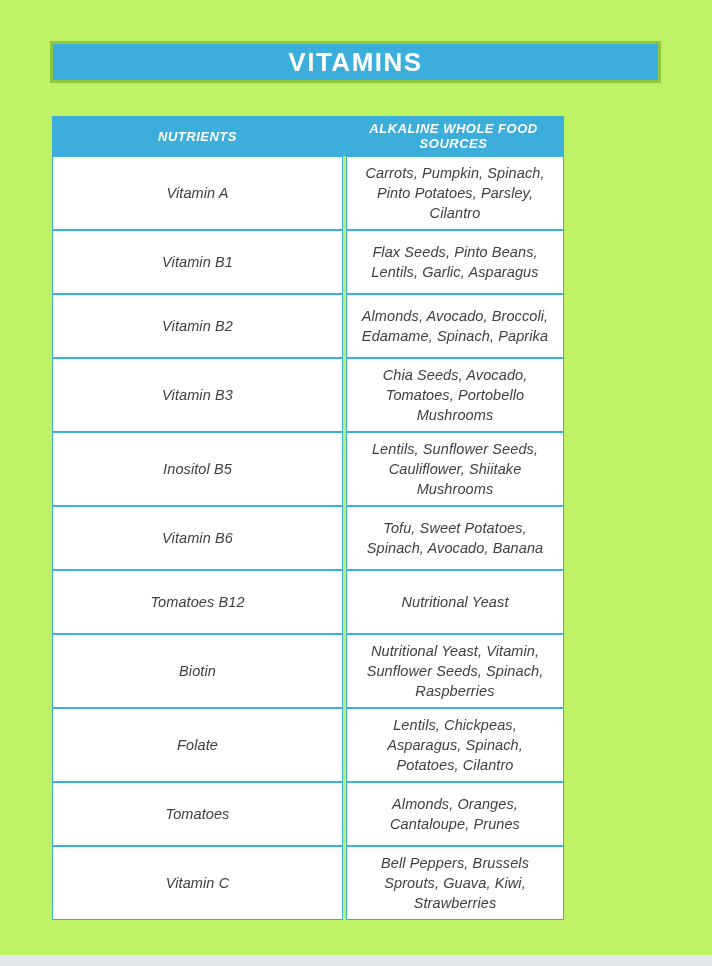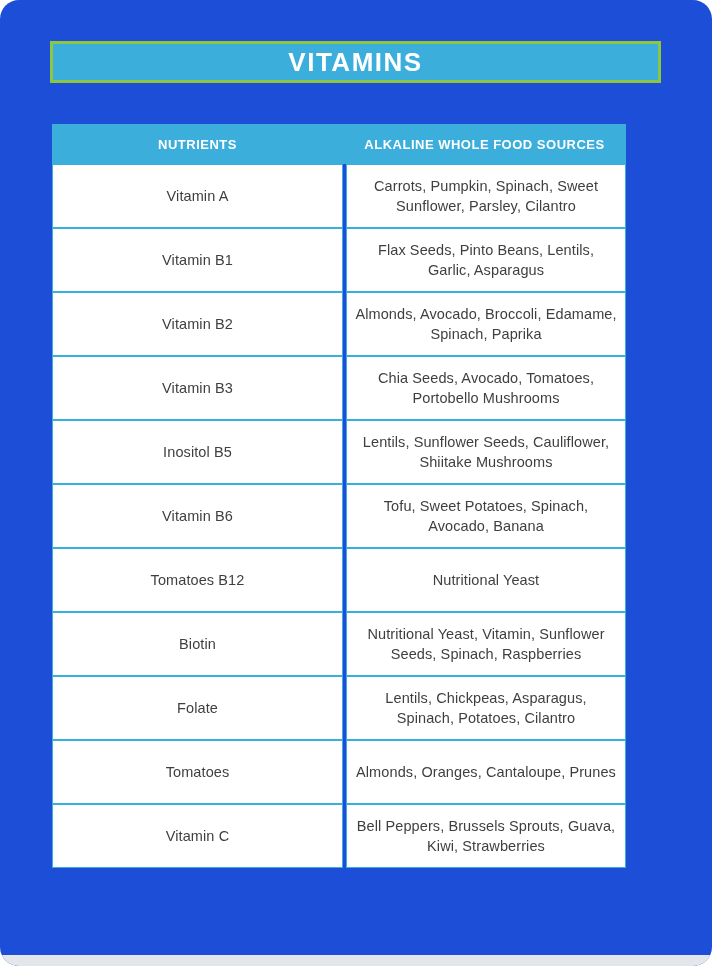--- a/index.html
+++ b/index.html
@@ -7,34 +7,34 @@
     --green:#8DC63F;
     --text:#3F3F3F;
     --gap-gray:#E3E6EA;
   }
   *{margin:0;padding:0;box-sizing:border-box;}
   html,body{background:#fff;}
   body{font-family:"Liberation Sans","DejaVu Sans",sans-serif;}
   .page{
     position:relative;
     width:712px;height:966px;
-    background:#1d4ed8;overflow:hidden;border-radius:19px;
+    background:#bef264;overflow:hidden;
   }
   .title-banner{
     position:absolute;left:50px;top:41px;
     width:611px;height:42px;
     background:var(--blue);
     border:3px solid var(--green);
     display:flex;align-items:center;justify-content:center;
   }
   .title-banner span{
     color:#fff;font-weight:bold;font-size:26px;letter-spacing:1.5px;
   }
   .vit-table{
-    position:absolute;left:52px;top:124px;width:574px;
+    position:absolute;left:52px;top:116px;width:512px;font-style:italic;
   }
   .thead{
     display:flex;height:40px;background:var(--blue);
   }
   .th{
     color:#fff;font-weight:bold;font-size:13px;letter-spacing:.5px;
     display:flex;align-items:center;justify-content:center;
     text-align:center;
   }
   .th.left{width:291px;}
@@ -75,21 +75,21 @@
     <div class="thead">
       <div class="th left">NUTRIENTS</div>
       <div class="th right">ALKALINE WHOLE FOOD SOURCES</div>
     </div>
     <div class="tbody" id="tbody">
   <div class="trow">
     <div class="cell left">
       <span class="cell-text">Vitamin A</span>
     </div>
     <div class="cell right">
-      <span class="cell-text">Carrots, Pumpkin, Spinach, Sweet Sunflower, Parsley, Cilantro</span>
+      <span class="cell-text">Carrots, Pumpkin, Spinach, Pinto Potatoes, Parsley, Cilantro</span>
     </div>
   </div>
 
   <div class="trow">
     <div class="cell left">
       <span class="cell-text">Vitamin B1</span>
     </div>
     <div class="cell right">
       <span class="cell-text">Flax Seeds, Pinto Beans, Lentils, Garlic, Asparagus</span>
     </div>

